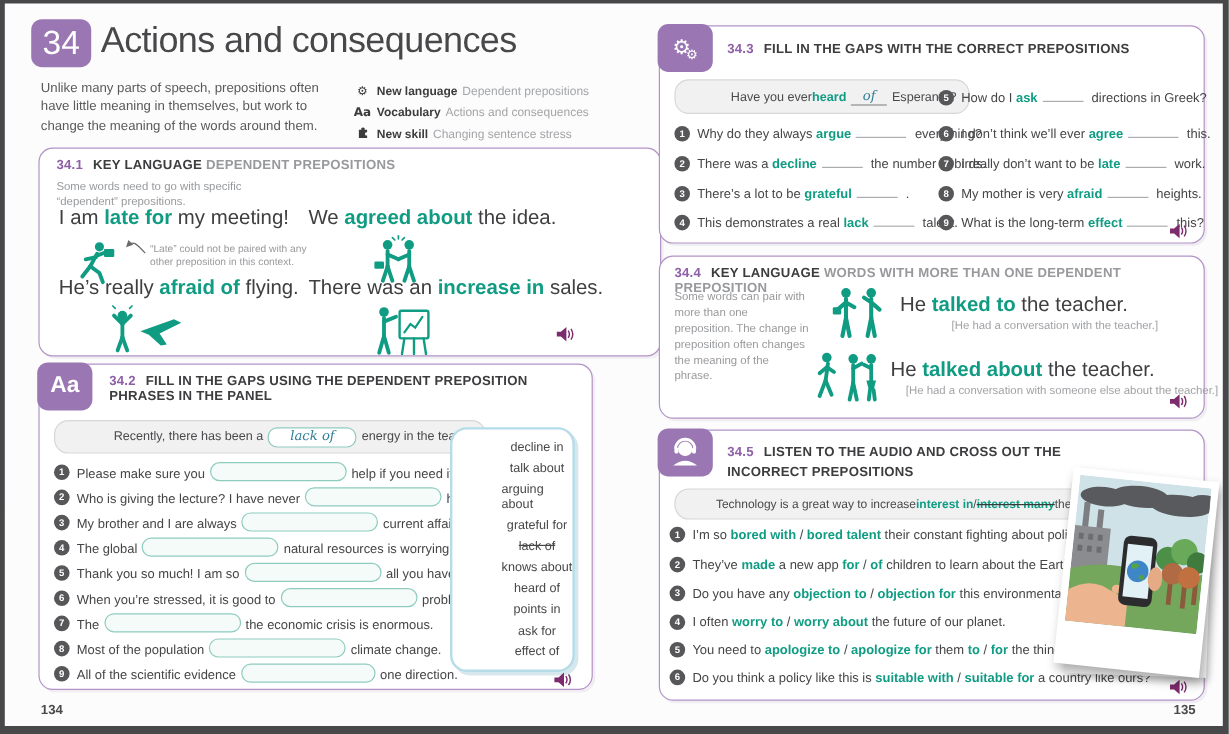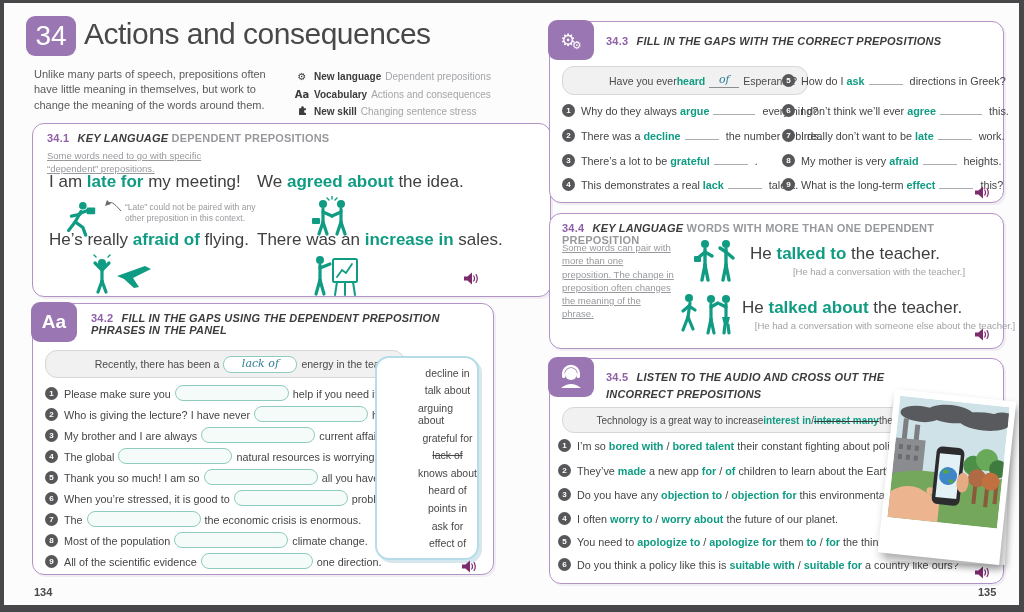--- a/index.html
+++ b/index.html
@@ -14,23 +14,23 @@
   .intro{left:30px;top:64px;width:252px;font-size:11px;line-height:1.4;color:#5a5a5c;}
   .skills{left:290px;top:66px;font-size:10px;line-height:1.55;}
   .skill-row{display:flex;align-items:center;margin-bottom:2px;}
   .skill-icon{width:16px;color:#3c3c3e;font-weight:700;font-size:10px;margin-right:4px;text-align:center;font-family:"DejaVu Sans",sans-serif;}
   .skill-label{font-weight:700;color:#3c3c3e;margin-right:4px;white-space:nowrap;}
   .skill-value{color:#a3a5a8;white-space:nowrap;}
   
   .panel{position:absolute;background:#fff;border:1.6px solid #b293c5;border-radius:12px;box-sizing:border-box;box-shadow:2px 2px 0 rgba(120,80,140,.08);}
   .p-head{position:absolute;font-size:11px;font-weight:700;color:#4a4a4c;letter-spacing:.2px;}
   .p-num{color:#8f5fa8;margin-right:5px;}
-  .p-kind{color:#3d3d3f;font-style:italic;}
+  .p-kind{color:#3d3d3f;}
   .p-sub{color:#98999c;font-weight:700;}
-  .note{position:absolute;font-size:9.5px;line-height:1.4;color:#97999c;text-decoration:underline;}
+  .note{position:absolute;font-size:9.5px;line-height:1.4;color:#97999c;}
   .badge{position:absolute;width:46px;height:40px;background:#9a77b3;border-radius:9px;display:flex;align-items:center;justify-content:center;color:#fff;}
   .badge-aa{font-size:19px;font-weight:700;}
   .sentence{position:absolute;font-size:17px;font-weight:500;color:#3f3f41;white-space:nowrap;}
   .seg-t{color:#109c83;font-weight:700;}
   .seg-s{color:#109c83;font-weight:700;text-decoration:line-through;text-decoration-color:#3a3a3c;}
   .seg-sd{text-decoration:line-through;text-decoration-color:#48484a;}
   .seg-g{display:inline-block;height:14px;border:1.3px solid #8fccbf;background:#f4fbf9;border-radius:8px;vertical-align:-3px;margin:0 4px;}
   .seg-u{display:inline-block;height:10px;border-bottom:1.4px solid #aaacaf;margin:0 4px;vertical-align:baseline;}
   .seg-uh{display:inline-block;height:14px;border-bottom:1.5px solid #8b8d90;margin:0 4px;text-align:center;
           font-family:"DejaVu Serif",serif;font-style:italic;color:#2e7f96;font-size:11px;line-height:13px;}

